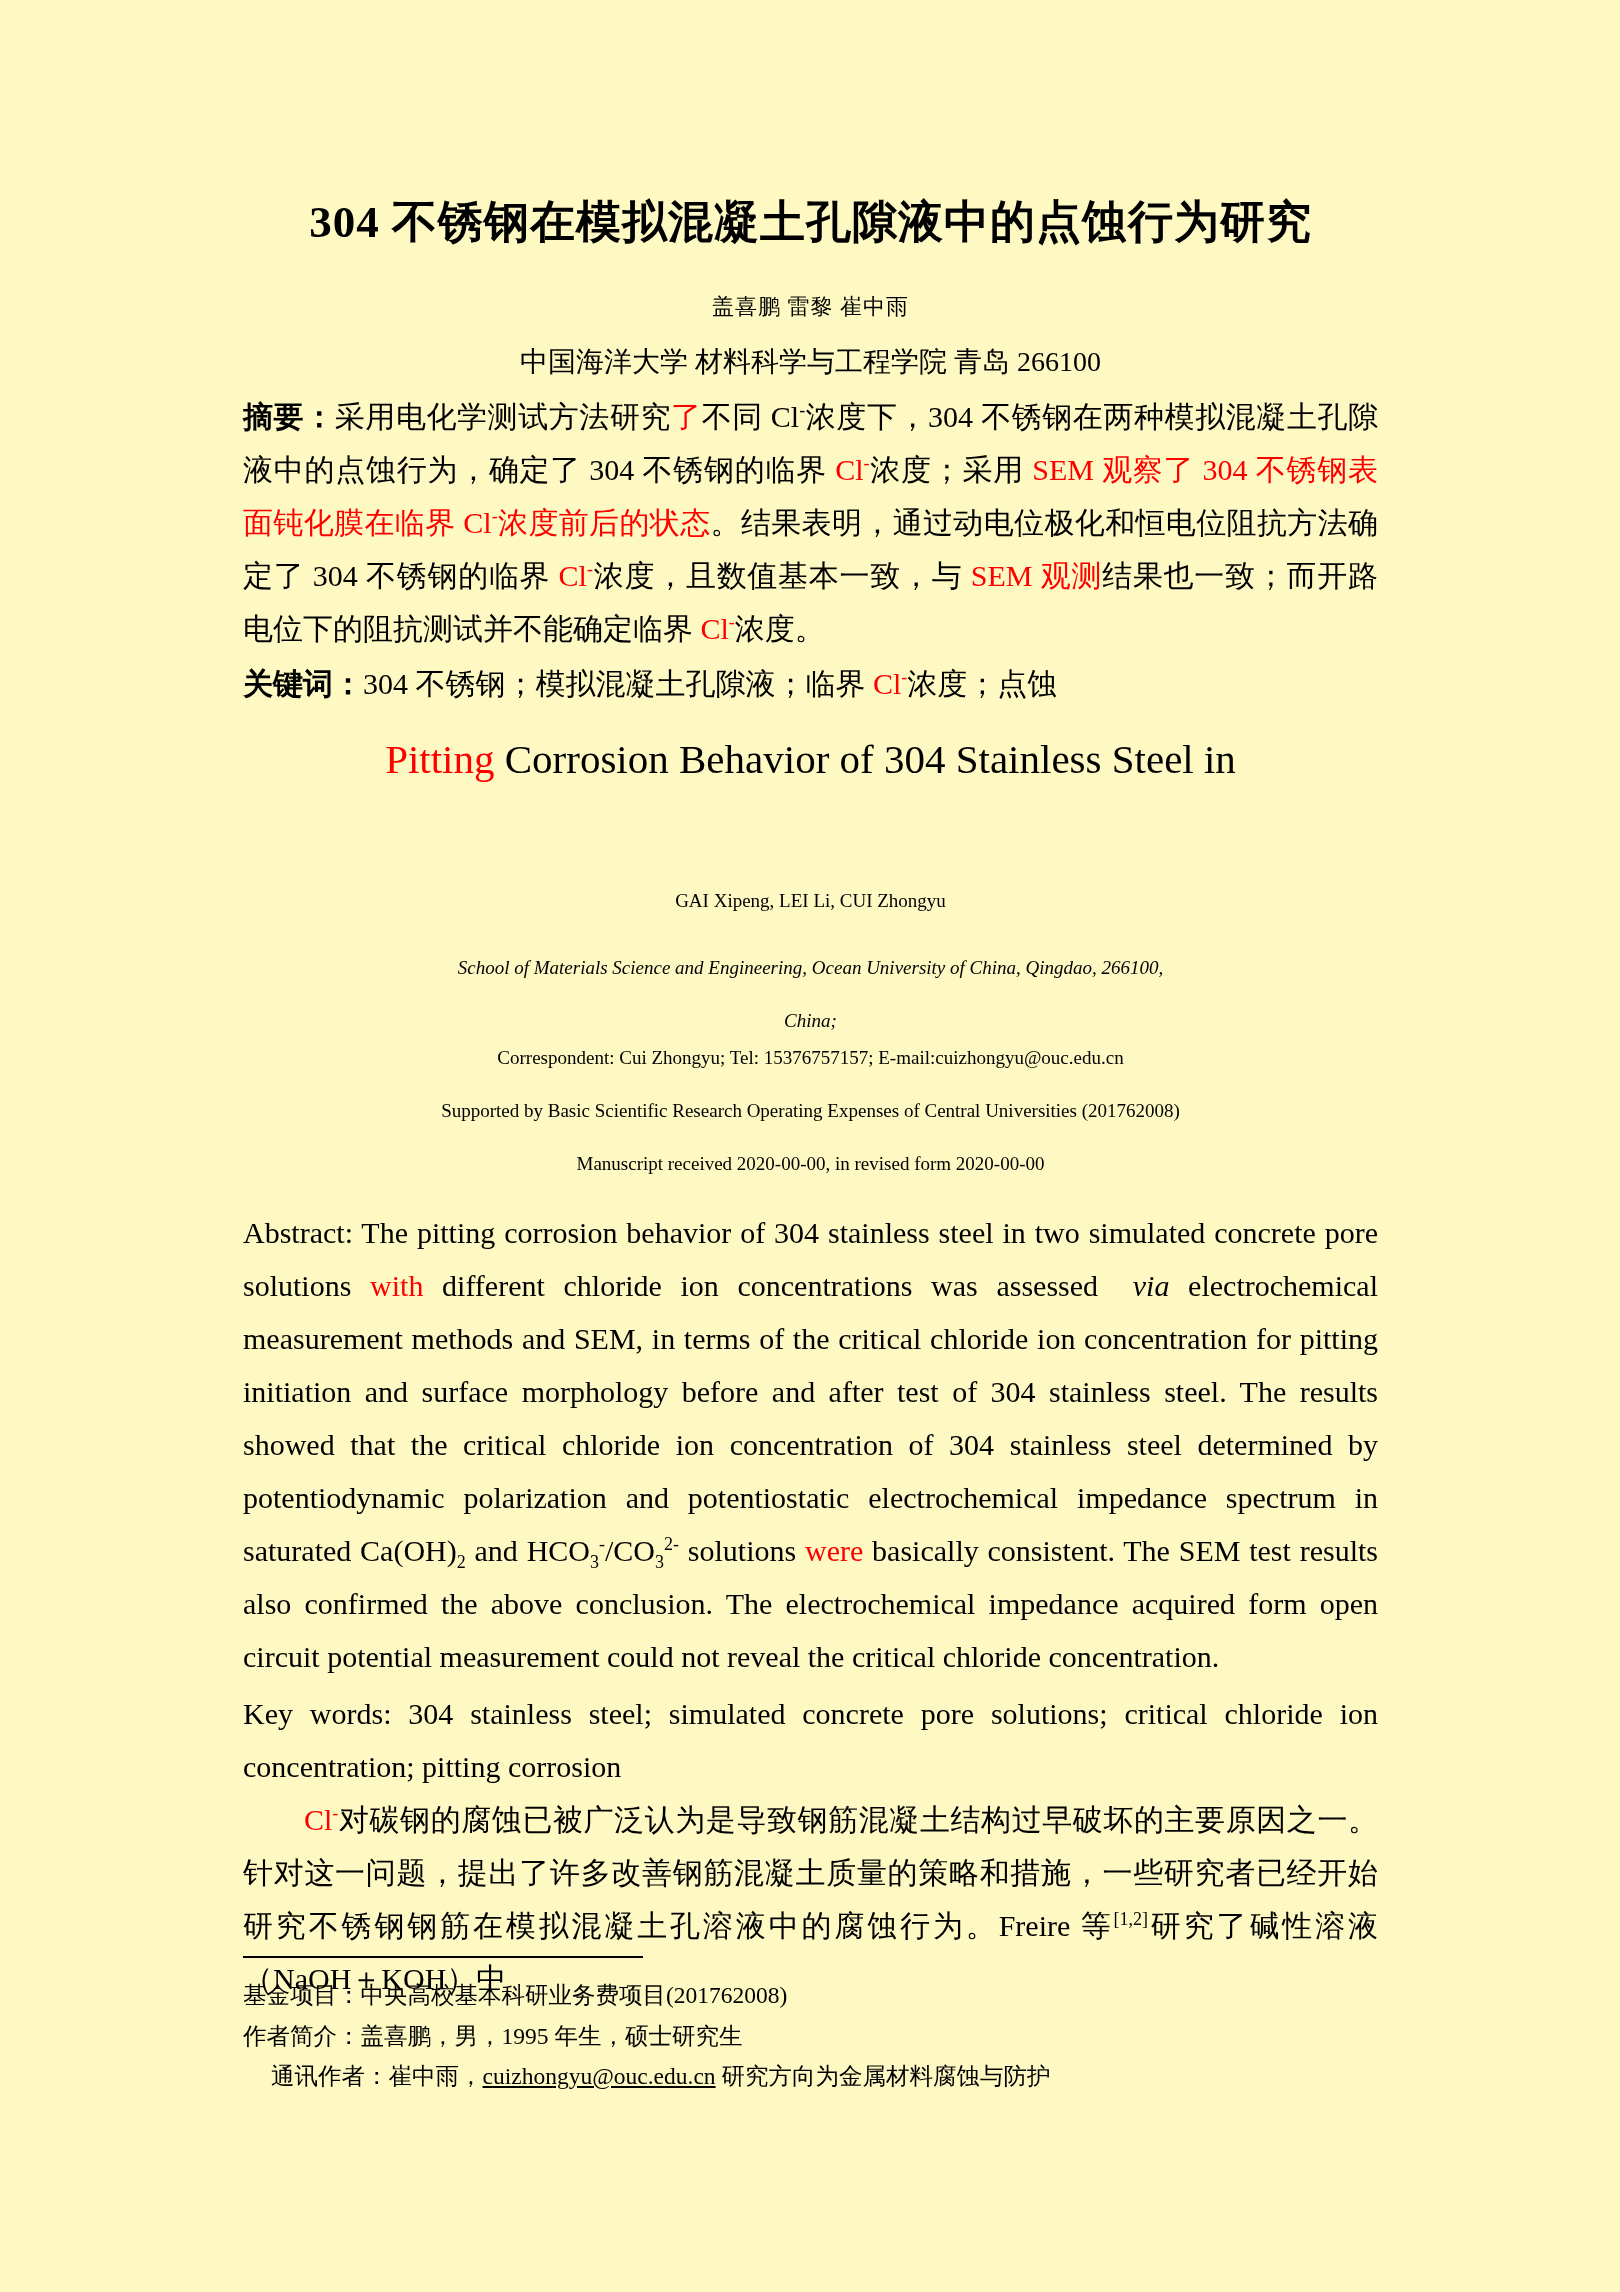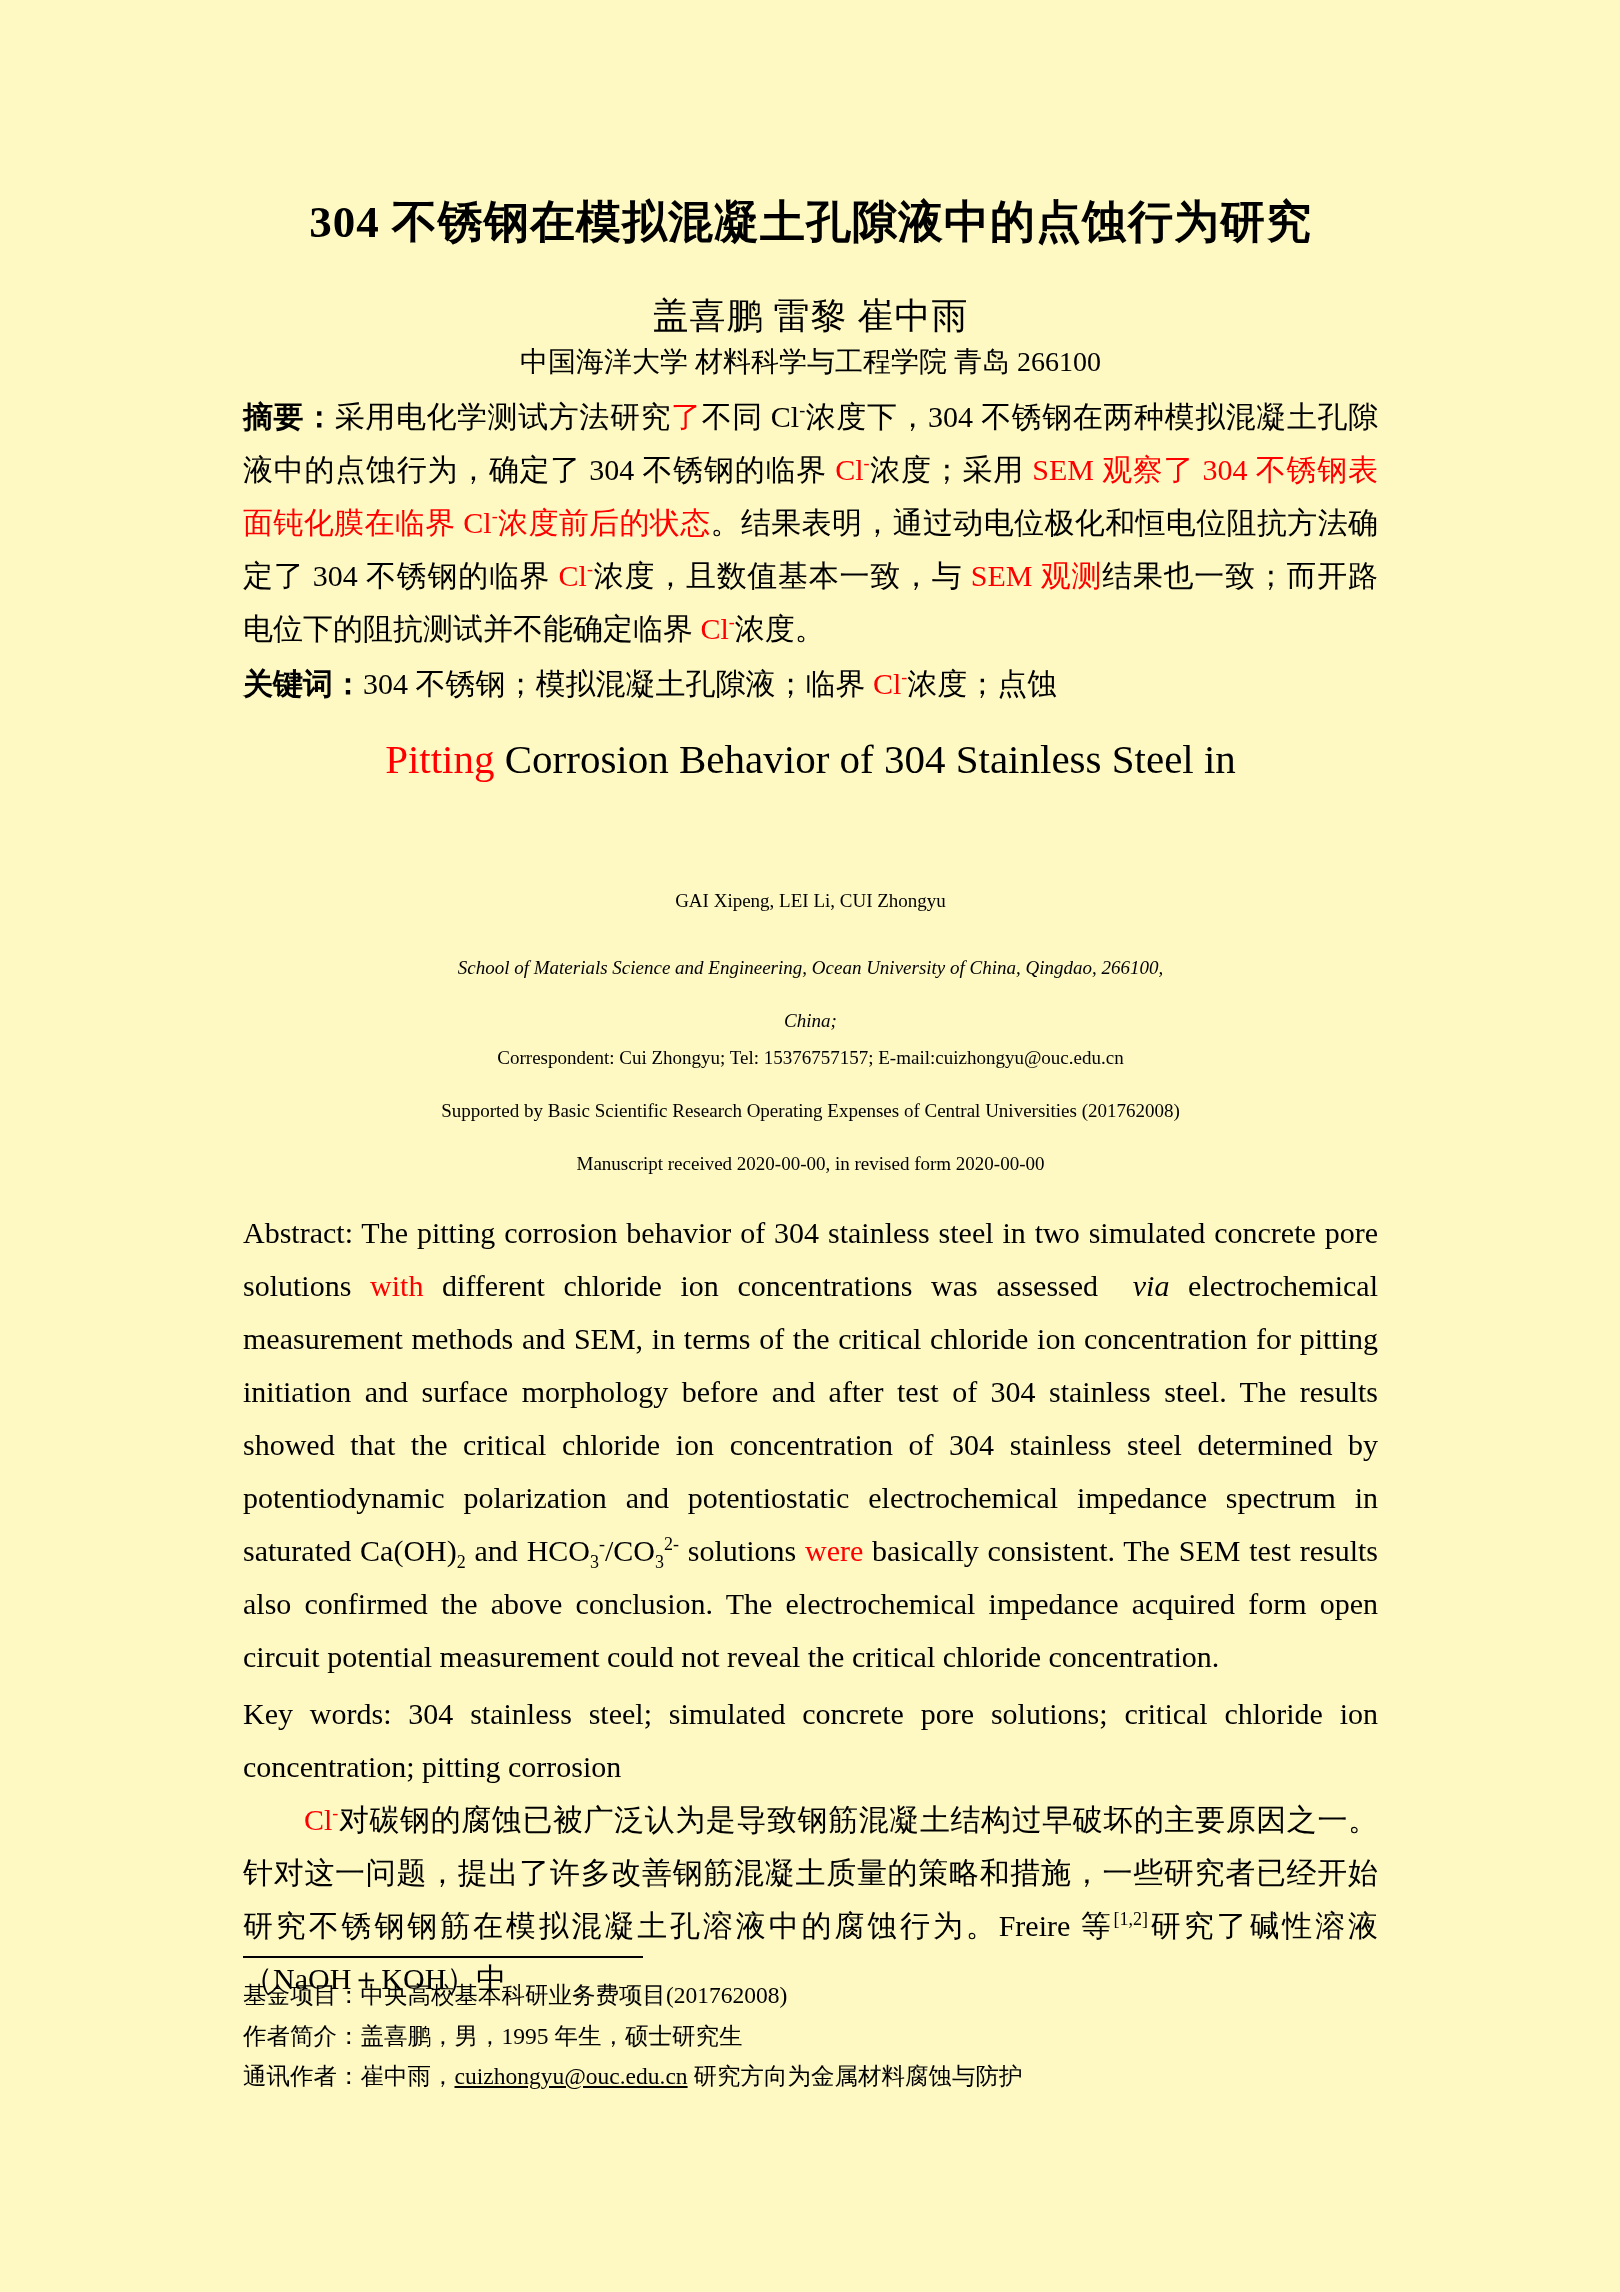--- a/index.html
+++ b/index.html
@@ -9,40 +9,40 @@
     height:2293px;
     background:#fef9c3;
     color:#000000;
     font-family:"Liberation Serif","DejaVu Serif",serif;
     overflow:hidden;
   }
   .blk{position:absolute;left:243px;width:1135px;}
   .center{text-align:center;}
   .justify{text-align:justify;}
   .cn-title{top:192px;font-size:45px;font-weight:bold;letter-spacing:1px;}
-  .cn-authors{top:292px;font-size:36px;letter-spacing:1px;}
+  .cn-authors{top:292px;font-size:22px;letter-spacing:1px;}
   .cn-aff{top:343px;font-size:28px;}
   .body-text{font-size:30px;line-height:53px;}
   .abstract-cn{top:390px;}
   .kw-cn{top:657px;}
   .en-title{top:717px;font-size:41px;line-height:85px;}
   .en-line{font-size:19px;}
   .en-authors{top:890px;}
   .en-aff{top:941px;line-height:53px;font-style:italic;}
   .corr{top:1047px;}
   .supported{top:1100px;}
   .manuscript{top:1153px;}
   .abstract-en{top:1206px;}
   .kw-en{top:1687px;}
   .intro{top:1793px;text-indent:61px;}
   .fn-rule{position:absolute;left:243px;top:1956px;width:400px;height:0;border-top:2.9px solid #000000;}
   .fn{position:absolute;left:243px;width:1135px;font-size:23.5px;line-height:29px;}
   .fn1{top:1981px;}
   .fn2{top:2022px;}
-  .fn3{top:2062px;}
+  .fn3{top:2062px;margin-left:28px;}
   .red{color:#ff0000;}
   .b{font-weight:bold;font-family:Liberation Serif, serif;}
   .i{font-style:italic;margin-left:16px;}
   .u{text-decoration:underline;}
   sup,sub{font-size:60%;line-height:0;}
 </style>
 </head>
 <body>
 
 <div class="page">

